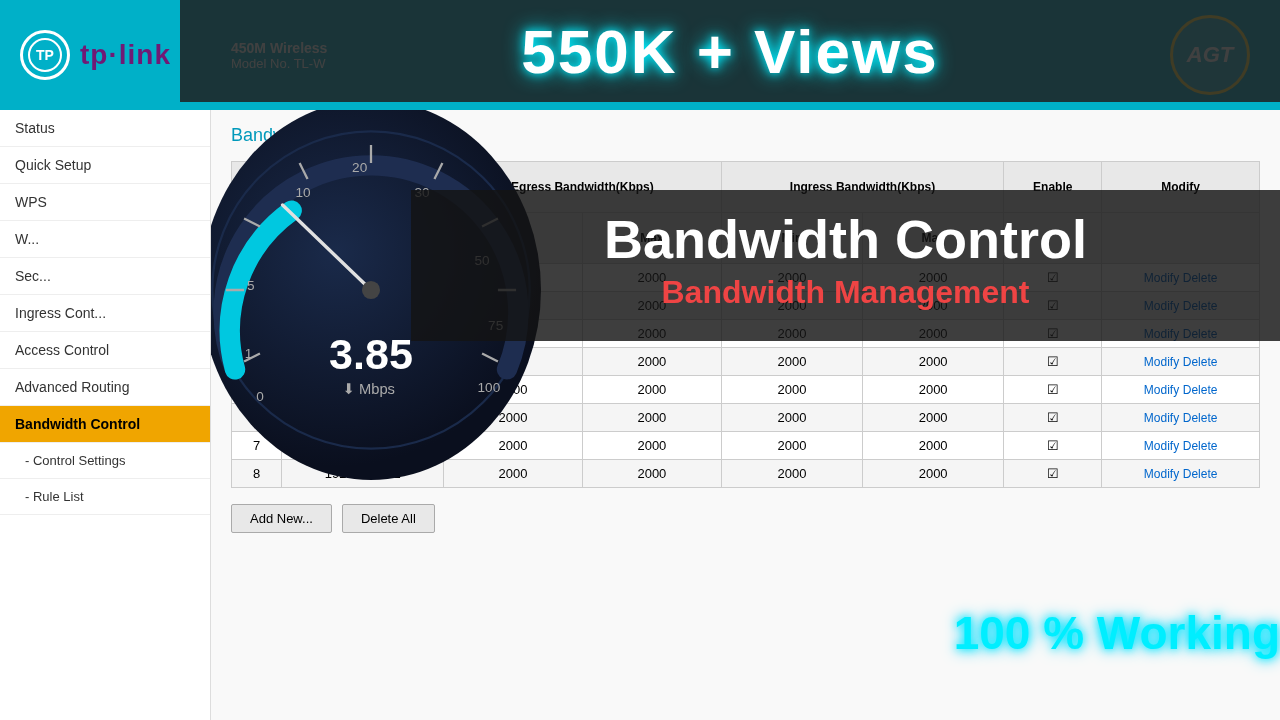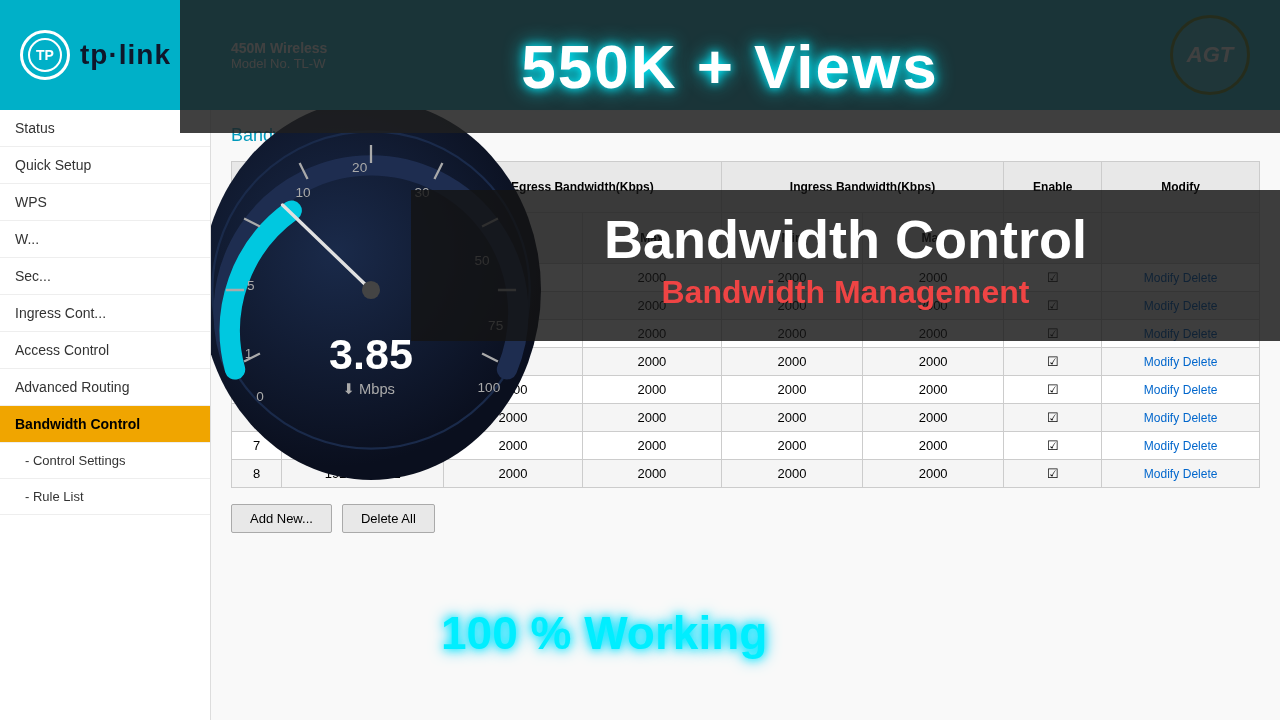--- a/index.html
+++ b/index.html
@@ -20,40 +20,40 @@
       gap: 10px;
     }
     .logo-icon {
       width: 50px; height: 50px;
       border: 3px solid #fff;
       border-radius: 50%;
       display: flex; align-items: center; justify-content: center;
       color: #000000; font-size: 22px; font-weight: bold; text-align: center;
     }
     .logo-text {
-      color: #0f172a;
+      color: #701a75;
       font-size: 28px;
       font-weight: bold;
       letter-spacing: 1px;
     }
     .model-info {
       margin-left: 60px;
       color: #fff;
     }
     .model-info .model-name { font-size: 14px; font-weight: bold; }
     .model-info .model-no { font-size: 13px; }
 
     
     .act-logo {
       position: absolute;
       right: 30px;
       top: 15px;
       width: 80px; height: 80px;
       border-radius: 50%;
-      border: 3px solid #4d7c0f;
+      border: 3px solid #fde047;
       background: rgba(255,255,255,0.15);
       display: flex; align-items: center; justify-content: center;
       color: #fff;
       font-size: 22px;
       font-weight: bold;
       font-style: italic;
     }
 
     
     .main-layout {
@@ -166,21 +166,21 @@
       top: 0; left: 0;
       width: 100%; height: 100%;
     }
 
     
     .banner-550k {
       position: absolute;
       top: 0;
       left: 180px;
       right: 0;
-      height: 133px;
+      height: 102px;
       background: rgba(30,30,30,0.85);
       display: flex;
       align-items: center;
       justify-content: center;
       z-index: 20;
     }
     .banner-550k-text {
       color: #fff;
       font-size: 62px;
       font-weight: 900;
@@ -210,21 +210,21 @@
       font-size: 32px;
       font-weight: 700;
       margin-top: 5px;
     }
     .overlay-working {
       position: absolute;
       bottom: 60px;
       left: 230px;
       right: 0;
       z-index: 16;
-      text-align: left;
+      text-align: right;
       font-size: 46px;
       font-weight: 900;
       color: #00eeff;
       text-shadow: 0 0 8px #00eeff, 0 0 16px #00ccff;
     }
   </style>
 </head>
 <body>
 
 <div class="header">

